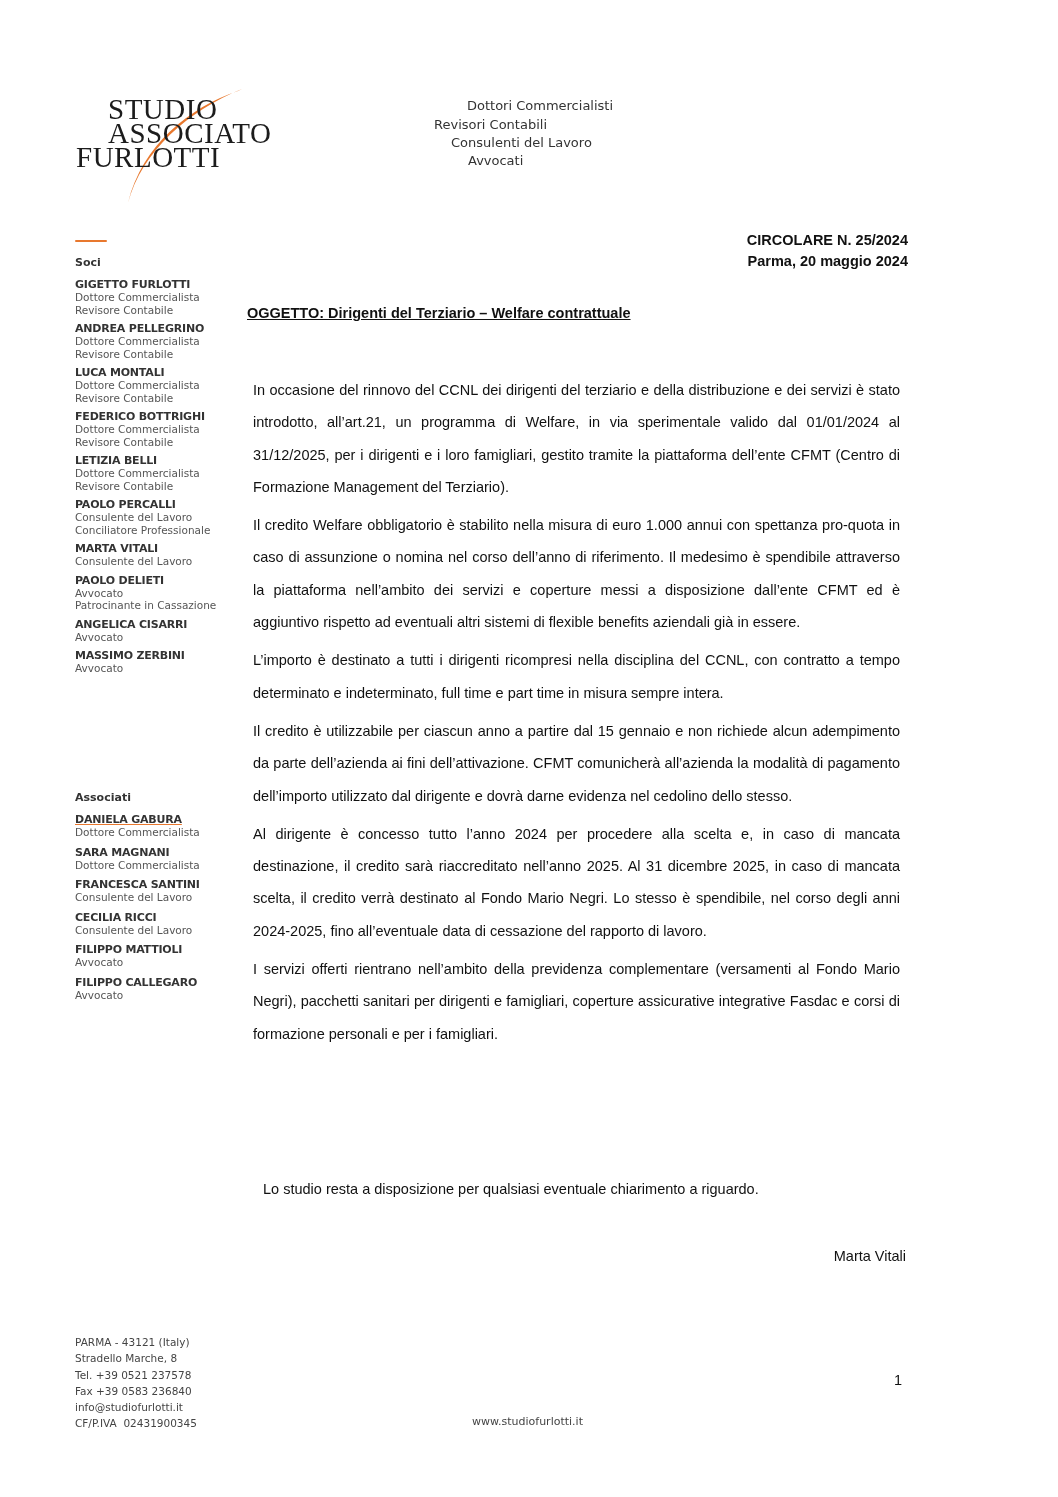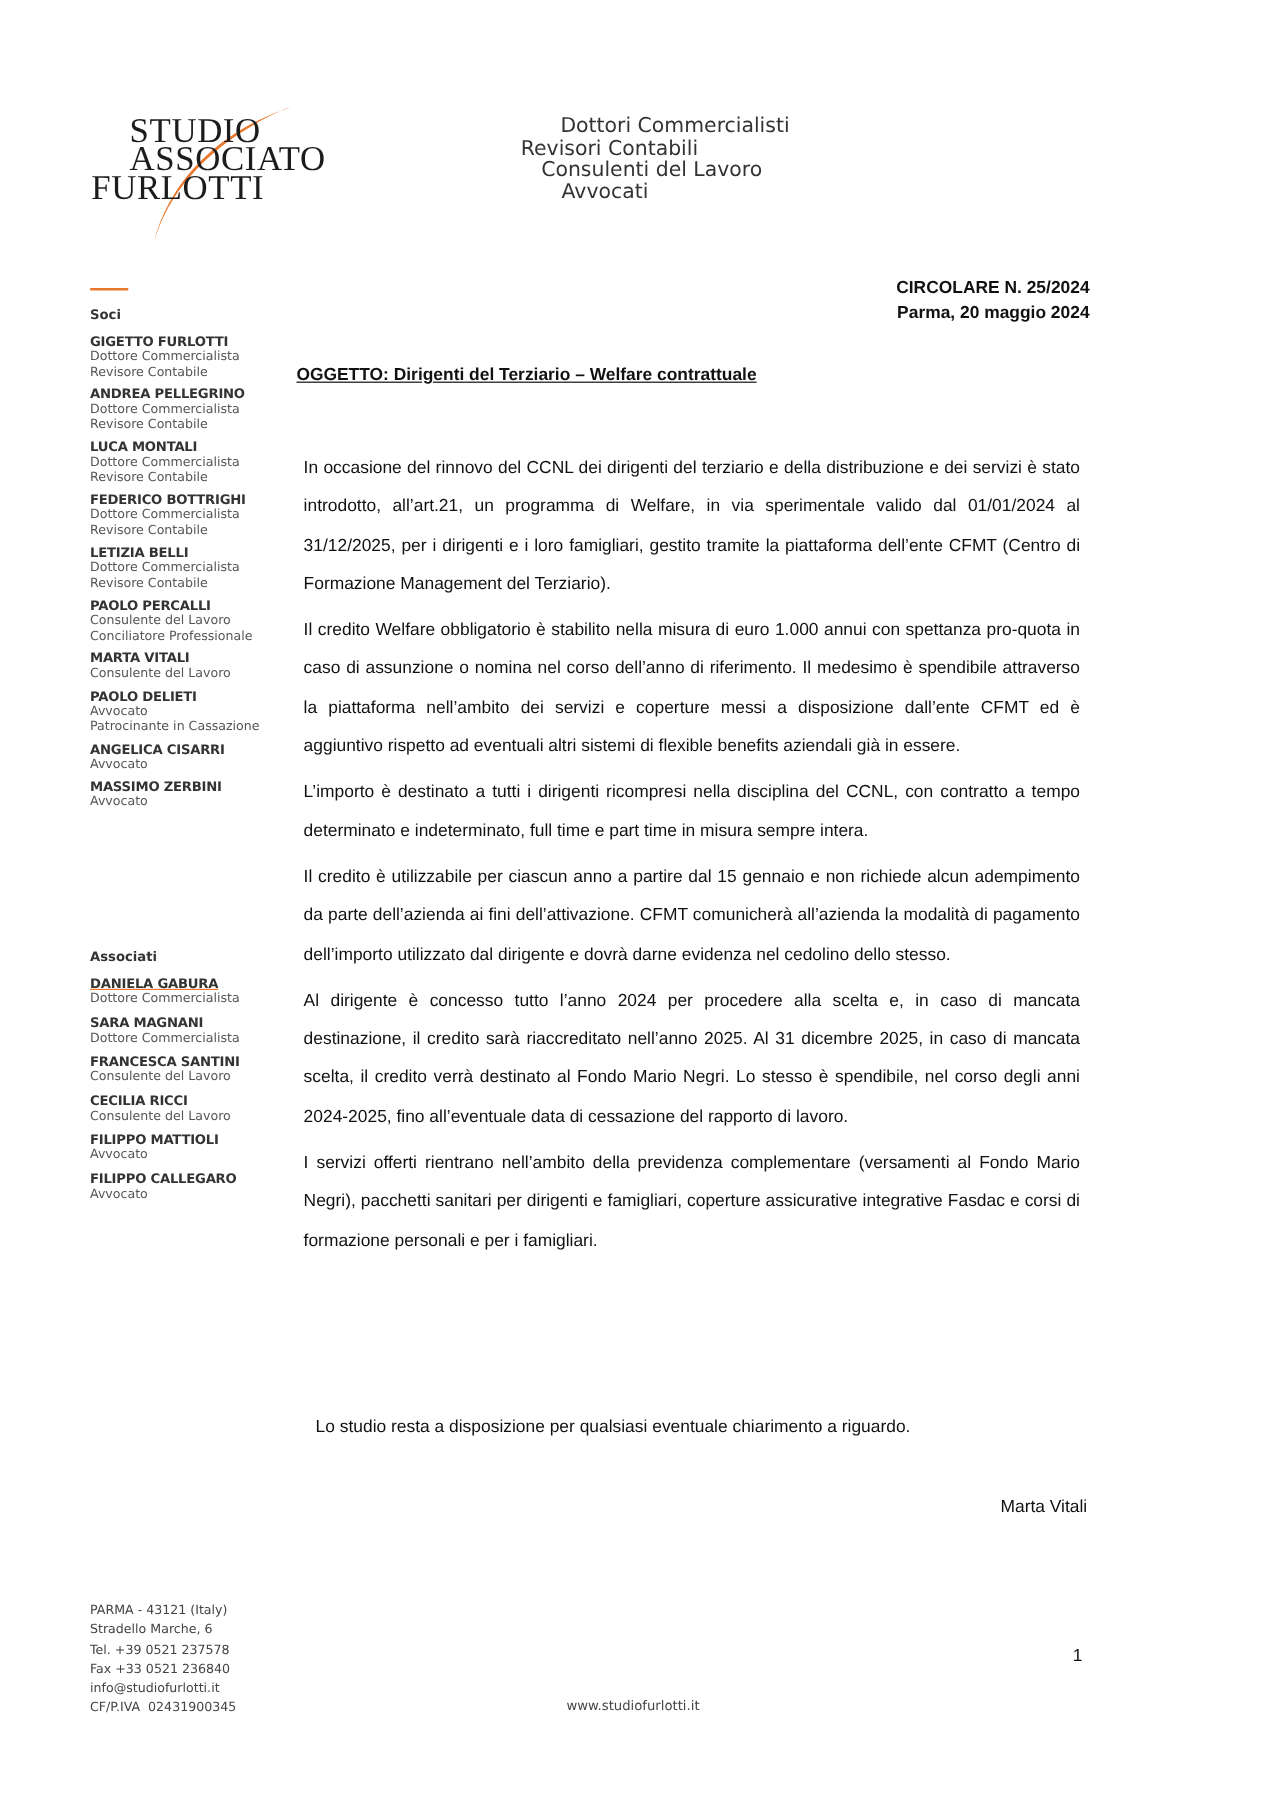--- a/index.html
+++ b/index.html
@@ -8,21 +8,21 @@
 
     
     .logo { left: 70px; top: 85px; width: 200px; height: 125px; }
     .logo svg { position: absolute; left: 0; top: 0; }
     .logo-line { position: absolute; font-family: "Liberation Serif", serif; font-size: 29px; line-height: 24px; color: #1c1c1c; letter-spacing: 0.5px; }
     .logo-l1 { left: 38px; top: 12px; }
     .logo-l2 { left: 38px; top: 36px; }
     .logo-l3 { left: 6px; top: 60px; }
 
     
-    .prof { font-family: "DejaVu Sans", sans-serif; font-size: 17px; color: #333; line-height: 19px; }
+    .prof { font-family: "DejaVu Sans", sans-serif; font-size: 13px; color: #333; line-height: 19px; }
     .prof-0 { left: 467px; top: 96px; }
     .prof-1 { left: 434px; top: 115px; }
     .prof-2 { left: 451px; top: 133px; }
     .prof-3 { left: 468px; top: 151px; }
 
     
     .orange-dash { left: 75px; top: 240px; width: 32px; height: 2px; background: #e8782e; border-radius: 1px; }
     .sidebar { left: 75px; top: 256px; width: 170px; font-family: "DejaVu Sans", sans-serif; color: #444; }
     .sb-heading { font-weight: bold; font-size: 11px; color: #333; margin-bottom: 9px; }
     .sb-person { margin-bottom: 6px; }
@@ -160,20 +160,20 @@
   <p>Il credito è utilizzabile per ciascun anno a partire dal 15 gennaio e non richiede alcun adempimento da parte dell’azienda ai fini dell’attivazione. CFMT comunicherà all’azienda la modalità di pagamento dell’importo utilizzato dal dirigente e dovrà darne evidenza nel cedolino dello stesso.</p>
   <p>Al dirigente è concesso tutto l’anno 2024 per procedere alla scelta e, in caso di mancata destinazione, il credito sarà riaccreditato nell’anno 2025. Al 31 dicembre 2025, in caso di mancata scelta, il credito verrà destinato al Fondo Mario Negri. Lo stesso è spendibile, nel corso degli anni 2024-2025, fino all’eventuale data di cessazione del rapporto di lavoro.</p>
   <p>I servizi offerti rientrano nell’ambito della previdenza complementare (versamenti al Fondo Mario Negri), pacchetti sanitari per dirigenti e famigliari, coperture assicurative integrative Fasdac e corsi di formazione personali e per i famigliari.</p>
 </div>
 
 <div class="abs closing">Lo studio resta a disposizione per qualsiasi eventuale chiarimento a riguardo.</div>
 <div class="abs signature">Marta Vitali</div>
 
 <div class="abs footer">
   <div>PARMA - 43121 (Italy)</div>
-  <div>Stradello Marche, 6</div>
+  <div>Stradello Marche, 8</div>
   <div>Tel. +39 0521 237578</div>
-  <div>Fax +33 0521 236840</div>
+  <div>Fax +39 0583 236840</div>
   <div>info@studiofurlotti.it</div>
   <div style="white-space:pre">CF/P.IVA  02431900345</div>
 </div>
 <div class="abs footer-web">www.studiofurlotti.it</div>
 <div class="abs page-num">1</div>
 
 </body></html>

